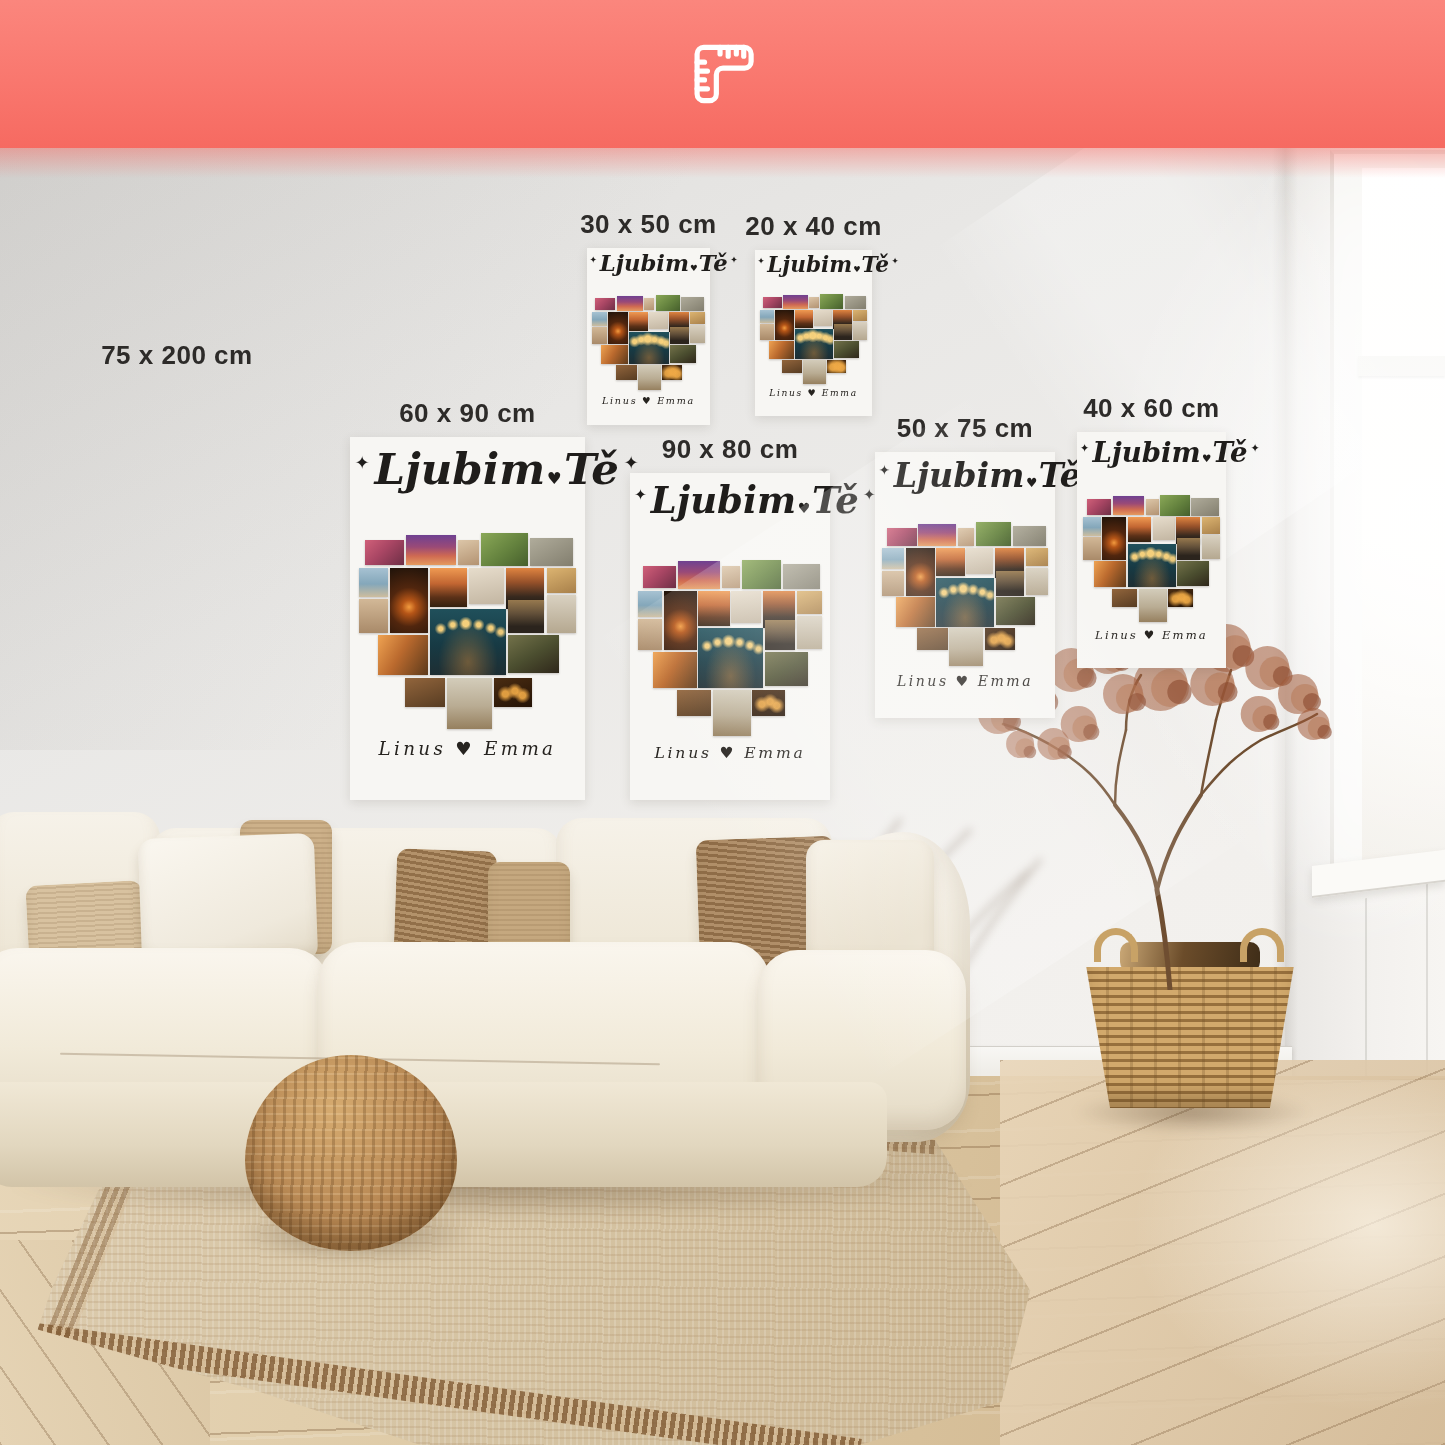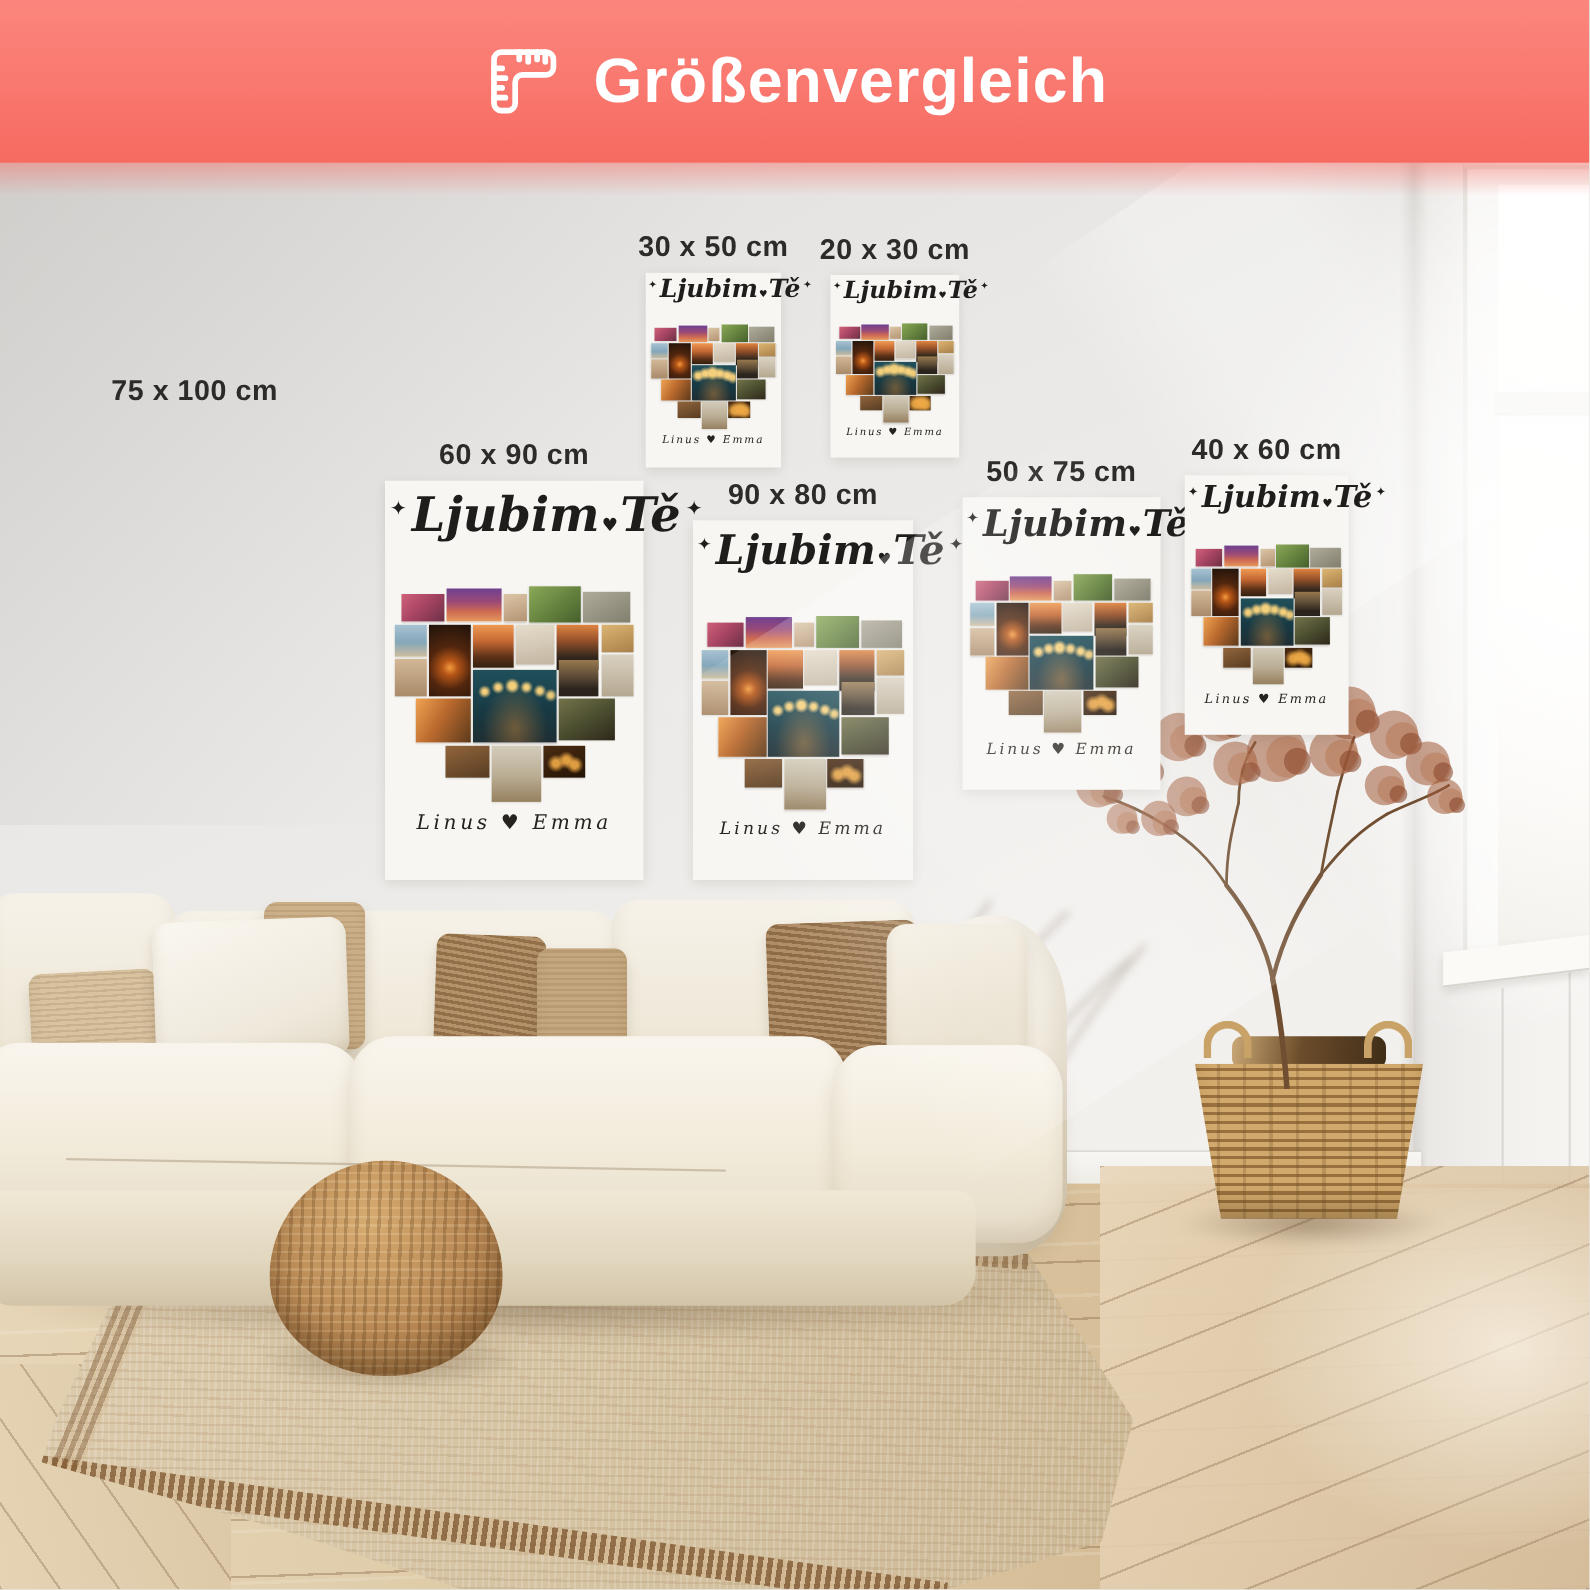--- a/index.html
+++ b/index.html
@@ -290,21 +290,21 @@
       <circle cx="158" cy="104" r="20" fill="#a05a38" opacity="0.55"></circle>
       <circle cx="165" cy="108" r="14" fill="#b57552" opacity="0.5"></circle>
       <circle cx="172" cy="112" r="9" fill="#8a4a2e" opacity="0.6"></circle>
     </svg>
 
   <div class="beam" style="left:980px;top:120px;width:420px;height:420px;transform:rotate(-34deg);background:linear-gradient(90deg,rgba(255,255,255,0) 10%,rgba(255,255,255,.30) 35%,rgba(255,255,255,.30) 65%,rgba(255,255,255,0) 90%);"></div>
   <div class="vignette"></div>
 
   <div id="posters" class="abs" style="left:0;top:0;width:100%;height:100%;">
       <div class="poster-group" style="left: 7%; top: 23.5%; width: 9.5%; height: 2.5%;">
-        <div class="size-label solo">75 x 100 cm</div>
+        <div class="size-label solo">75 x 200 cm</div>
       </div>
       <div class="poster-group" style="left: 40.62%; top: 17.16%; width: 8.51%; height: 12.25%;">
         <div class="size-label">30 x 50 cm</div>
         <div class="poster-canvas">
           <div class="p-title" style="font-size: 22.7494px;"><span class="sp">✦</span><span>Ljubim</span><span class="dot-heart">♥</span><span>Tě</span><span class="sp">✦</span></div>
           <div class="heart">
             <div class="tile t1" style="left: 2.8%; top: 3.6%; width: 18%; height: 12.6%;"></div>
             <div class="tile t2" style="left: 21.8%; top: 0.8%; width: 23%; height: 15.6%;"></div>
             <div class="tile t3" style="left: 45.8%; top: 3.6%; width: 9.4%; height: 12.6%;"></div>
             <div class="tile t4" style="left: 56.4%; top: 0%; width: 21.4%; height: 16.6%;"></div>
@@ -322,21 +322,21 @@
             <div class="tile t16" style="left: 8.4%; top: 52.2%; width: 23.4%; height: 20.4%;"></div>
             <div class="tile t17" style="left: 68.8%; top: 52.2%; width: 23.4%; height: 19.4%;"></div>
             <div class="tile t18" style="left: 21%; top: 73.8%; width: 18.6%; height: 14.8%;"></div>
             <div class="tile t19" style="left: 40.6%; top: 73.8%; width: 20.6%; height: 26.2%;"></div>
             <div class="tile t20" style="left: 62.2%; top: 73.8%; width: 17.8%; height: 14.8%;"></div>
           </div>
           <div class="p-names" style="font-size: 9.59162px;">Linus ♥ Emma</div>
         </div>
       </div>
       <div class="poster-group" style="left: 52.25%; top: 17.3%; width: 8.1%; height: 11.49%;">
-        <div class="size-label">20 x 30 cm</div>
+        <div class="size-label">20 x 40 cm</div>
         <div class="poster-canvas">
           <div class="p-title" style="font-size: 21.6533px;"><span class="sp">✦</span><span>Ljubim</span><span class="dot-heart">♥</span><span>Tě</span><span class="sp">✦</span></div>
           <div class="heart">
             <div class="tile t1" style="left: 2.8%; top: 3.6%; width: 18%; height: 12.6%;"></div>
             <div class="tile t2" style="left: 21.8%; top: 0.8%; width: 23%; height: 15.6%;"></div>
             <div class="tile t3" style="left: 45.8%; top: 3.6%; width: 9.4%; height: 12.6%;"></div>
             <div class="tile t4" style="left: 56.4%; top: 0%; width: 21.4%; height: 16.6%;"></div>
             <div class="tile t5" style="left: 79%; top: 2.6%; width: 20%; height: 14%;"></div>
             <div class="tile t6" style="left: 0%; top: 17.6%; width: 13.2%; height: 15%;"></div>
             <div class="tile t7" style="left: 14.2%; top: 17.6%; width: 17.6%; height: 33.4%;"></div>
@@ -484,17 +484,16 @@
         <path d="M15,34 h10"></path>
           <path d="M15,46 h14"></path>
           <path d="M15,58 h10"></path>
           <path d="M15,70 h14"></path>
         <path d="M46,14 v9"></path>
           <path d="M57,14 v12"></path>
           <path d="M68,14 v9"></path>
           <path d="M78,14 v12"></path>
       </g>
     </svg>
-    <h1>Größenvergleich</h1>
   </header>
   <div class="banner-glow"></div>
 
 </div>
 
 </body></html>

